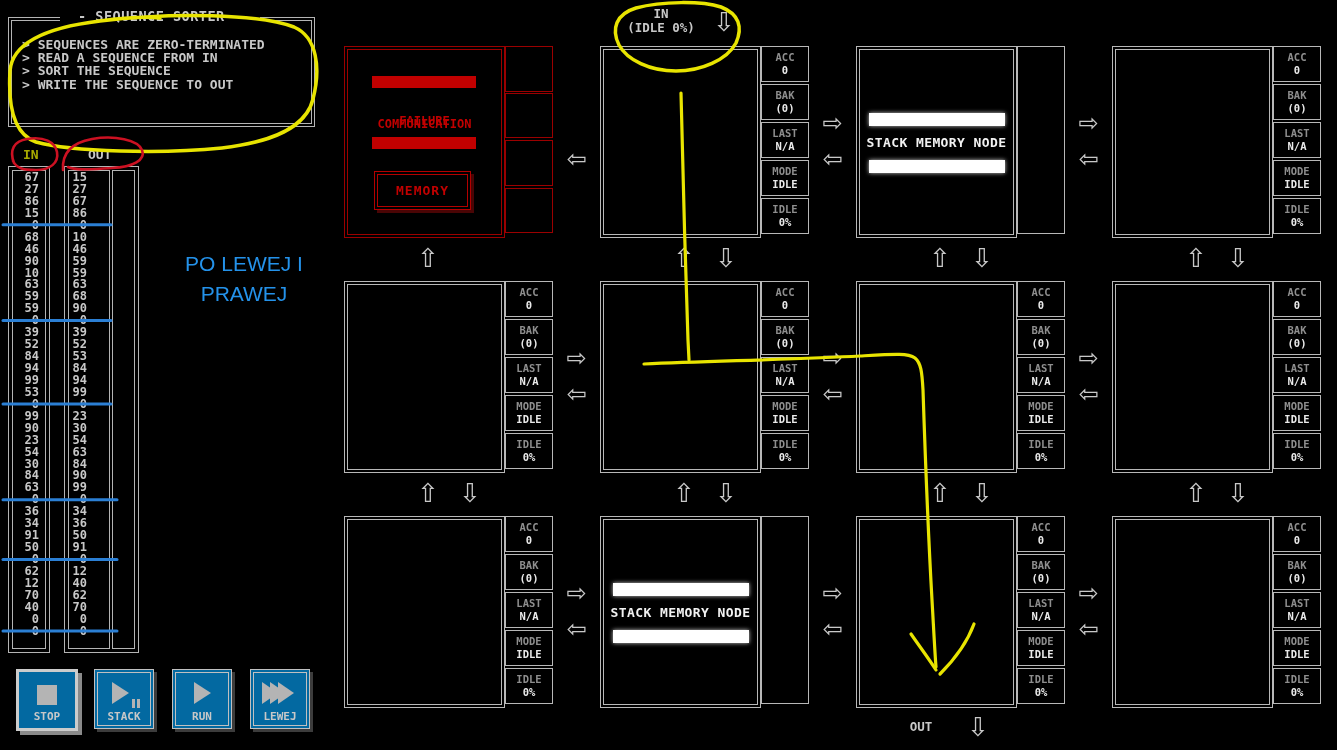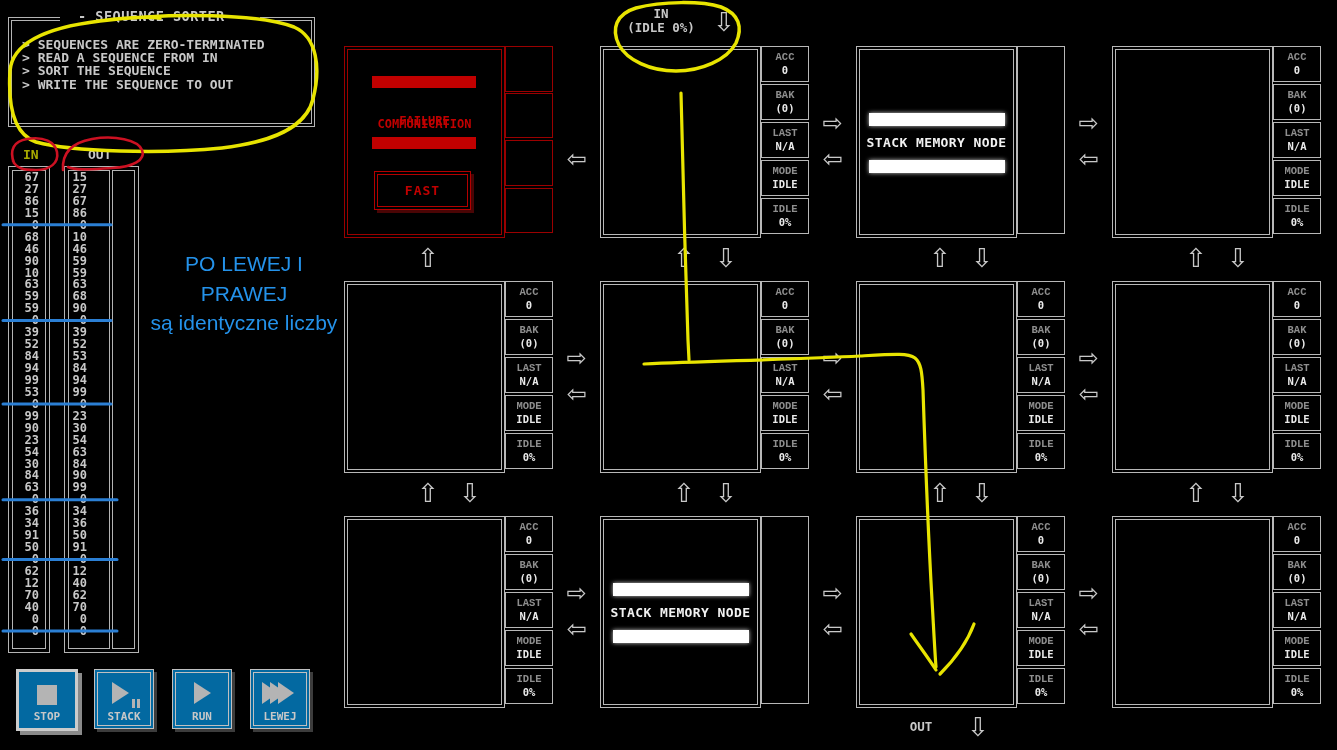--- a/index.html
+++ b/index.html
@@ -48,21 +48,21 @@
   .fast-wrap{position:relative;width:36px;height:22px;}
   .fast-wrap .tri{position:absolute;top:0;border-top-width:11px;border-bottom-width:11px;border-left-width:16px;}
 
   
   .node-main{position:absolute;border:1px solid #b8b8b8;}
   .node-main::after{content:'';position:absolute;inset:2px;border:1px solid #b8b8b8;pointer-events:none;}
   .node-main.red{border-color:#9b0000;}
   .node-main.red::after{border-color:#9b0000;}
   .reg-box{position:absolute;border:1px solid #b8b8b8;text-align:center;
            font-size:10.5px;line-height:13px;padding-top:4px;box-sizing:border-box;}
-  .reg-box .lbl{color:#8e8e8e;font-family:Liberation Mono, monospace;}
+  .reg-box .lbl{color:#8e8e8e;}
   .reg-box .val{color:#eaeaea;}
   .reg-box.red{border-color:#9b0000;}
   .bar{position:absolute;background:#c10000;}
   .bar.white{background:#fff;box-shadow:0 0 4px rgba(255,255,255,.8);}
   .fail-text{position:absolute;left:0;right:0;text-align:center;color:#c10000;
              font-size:12px;line-height:13px;}
   .stack-label{position:absolute;left:0;right:0;text-align:center;color:#f2f2f2;
                font-size:13px;letter-spacing:.4px;}
   #debug-btn{position:absolute;border:1px solid #b40000;background:#000;
              box-shadow:3px 3px 0 #4a0505;cursor:pointer;}
@@ -236,21 +236,21 @@
   <div class="arrow v" style="left:978px;top:727px;">⇩</div>
 
   <div id="grid">
       <div class="node-main red" style="left: 344px; top: 46px; width: 159px; height: 190px;">
         <div class="bar" style="left: 27px; width: 104px; height: 12px; top: 29px;"></div>
         <div class="fail-text" style="top: 71px;">COMMUNICATION</div>
         <div class="fail-text" style="top: 68px;">FAILURE</div>
         <div class="bar" style="left: 27px; width: 104px; height: 12px; top: 90px;"></div>
         <div id="debug-btn" style="left: 29px; top: 124px; width: 95px; height: 37px;">
           <div class="inner-border"></div>
-          <div class="dbg-label">FAST</div>
+          <div class="dbg-label">MEMORY</div>
         </div>
       </div>
       <div class="abs reg-box red" style="left: 505px; top: 46px; width: 48px; height: 45.5px;"></div>
       <div class="abs reg-box red" style="left: 505px; top: 92.5px; width: 48px; height: 45.5px;"></div>
       <div class="abs reg-box red" style="left: 505px; top: 140px; width: 48px; height: 45.5px;"></div>
       <div class="abs reg-box red" style="left: 505px; top: 187.5px; width: 48px; height: 45.5px;"></div>
       <div class="node-main" style="left: 600px; top: 46px; width: 159px; height: 190px;"></div>
       <div class="abs reg-box" style="left: 761px; top: 46px; width: 48px; height: 36px;">
         <div class="lbl">ACC</div>
         <div class="val">0</div>
@@ -482,21 +482,20 @@
       <div class="arrow v" style="left: 684px; top: 493px;">⇧</div>
       <div class="arrow v" style="left: 726px; top: 493px;">⇩</div>
       <div class="arrow v" style="left: 940px; top: 493px;">⇧</div>
       <div class="arrow v" style="left: 982px; top: 493px;">⇩</div>
       <div class="arrow v" style="left: 1196px; top: 493px;">⇧</div>
       <div class="arrow v" style="left: 1238px; top: 493px;">⇩</div>
     </div>
 
   <div class="abs" id="note-text" style="color: rgb(36, 146, 234);">
       <div>PO LEWEJ I PRAWEJ</div>
-      <div>są identyczne liczby</div>
     </div>
   <svg id="annotations" viewBox="0 0 1337 750">
     <g fill="none" stroke-linecap="round" stroke-linejoin="round">
       <path id="ann-desc-loop" stroke-width="3.5" d="M 100,21 C 175,12 258,14 294,27 C 317,37 321,68 313,99 C 306,128 272,142 222,148 C 162,154 72,152 36,142 C 13,134 8,104 10,71 C 12,44 42,28 100,21 C 130,17 150,17 160,18" stroke="#e8e400"></path>
       <path id="ann-in-loop" stroke-width="3.5" d="M 636,8 C 662,1 702,1 721,7 C 739,14 743,27 736,43 C 727,60 701,71 676,71 C 650,71 627,60 619,45 C 611,29 616,14 636,8" stroke="#e8e400"></path>
       <path id="ann-path-v1" stroke-width="3.2" d="M 681,93 C 683,170 685,260 688,340 L 689,360" stroke="#e8e400"></path>
       <path id="ann-path-main" stroke-width="3.2" d="M 644,364 C 720,361 800,359 860,356 C 895,354 908,353 915,358 C 921,363 922,372 923,390 C 925,450 928,530 932,600 C 934,635 935,655 936,667" stroke="#e8e400"></path>
       <path id="ann-arrowhead-left" stroke-width="3.2" d="M 911,634 C 920,647 929,659 936,670" stroke="#e8e400"></path>
       <path id="ann-arrowhead-right" stroke-width="3.2" d="M 974,624 C 967,643 953,661 940,674" stroke="#e8e400"></path>
       <path id="ann-red-in" stroke-width="2.6" d="M 14,163 C 9,150 14,141 27,139 C 44,136 55,142 57,152 C 59,163 50,170 36,170 C 24,170 17,169 13,161" stroke="#cc1122"></path>

